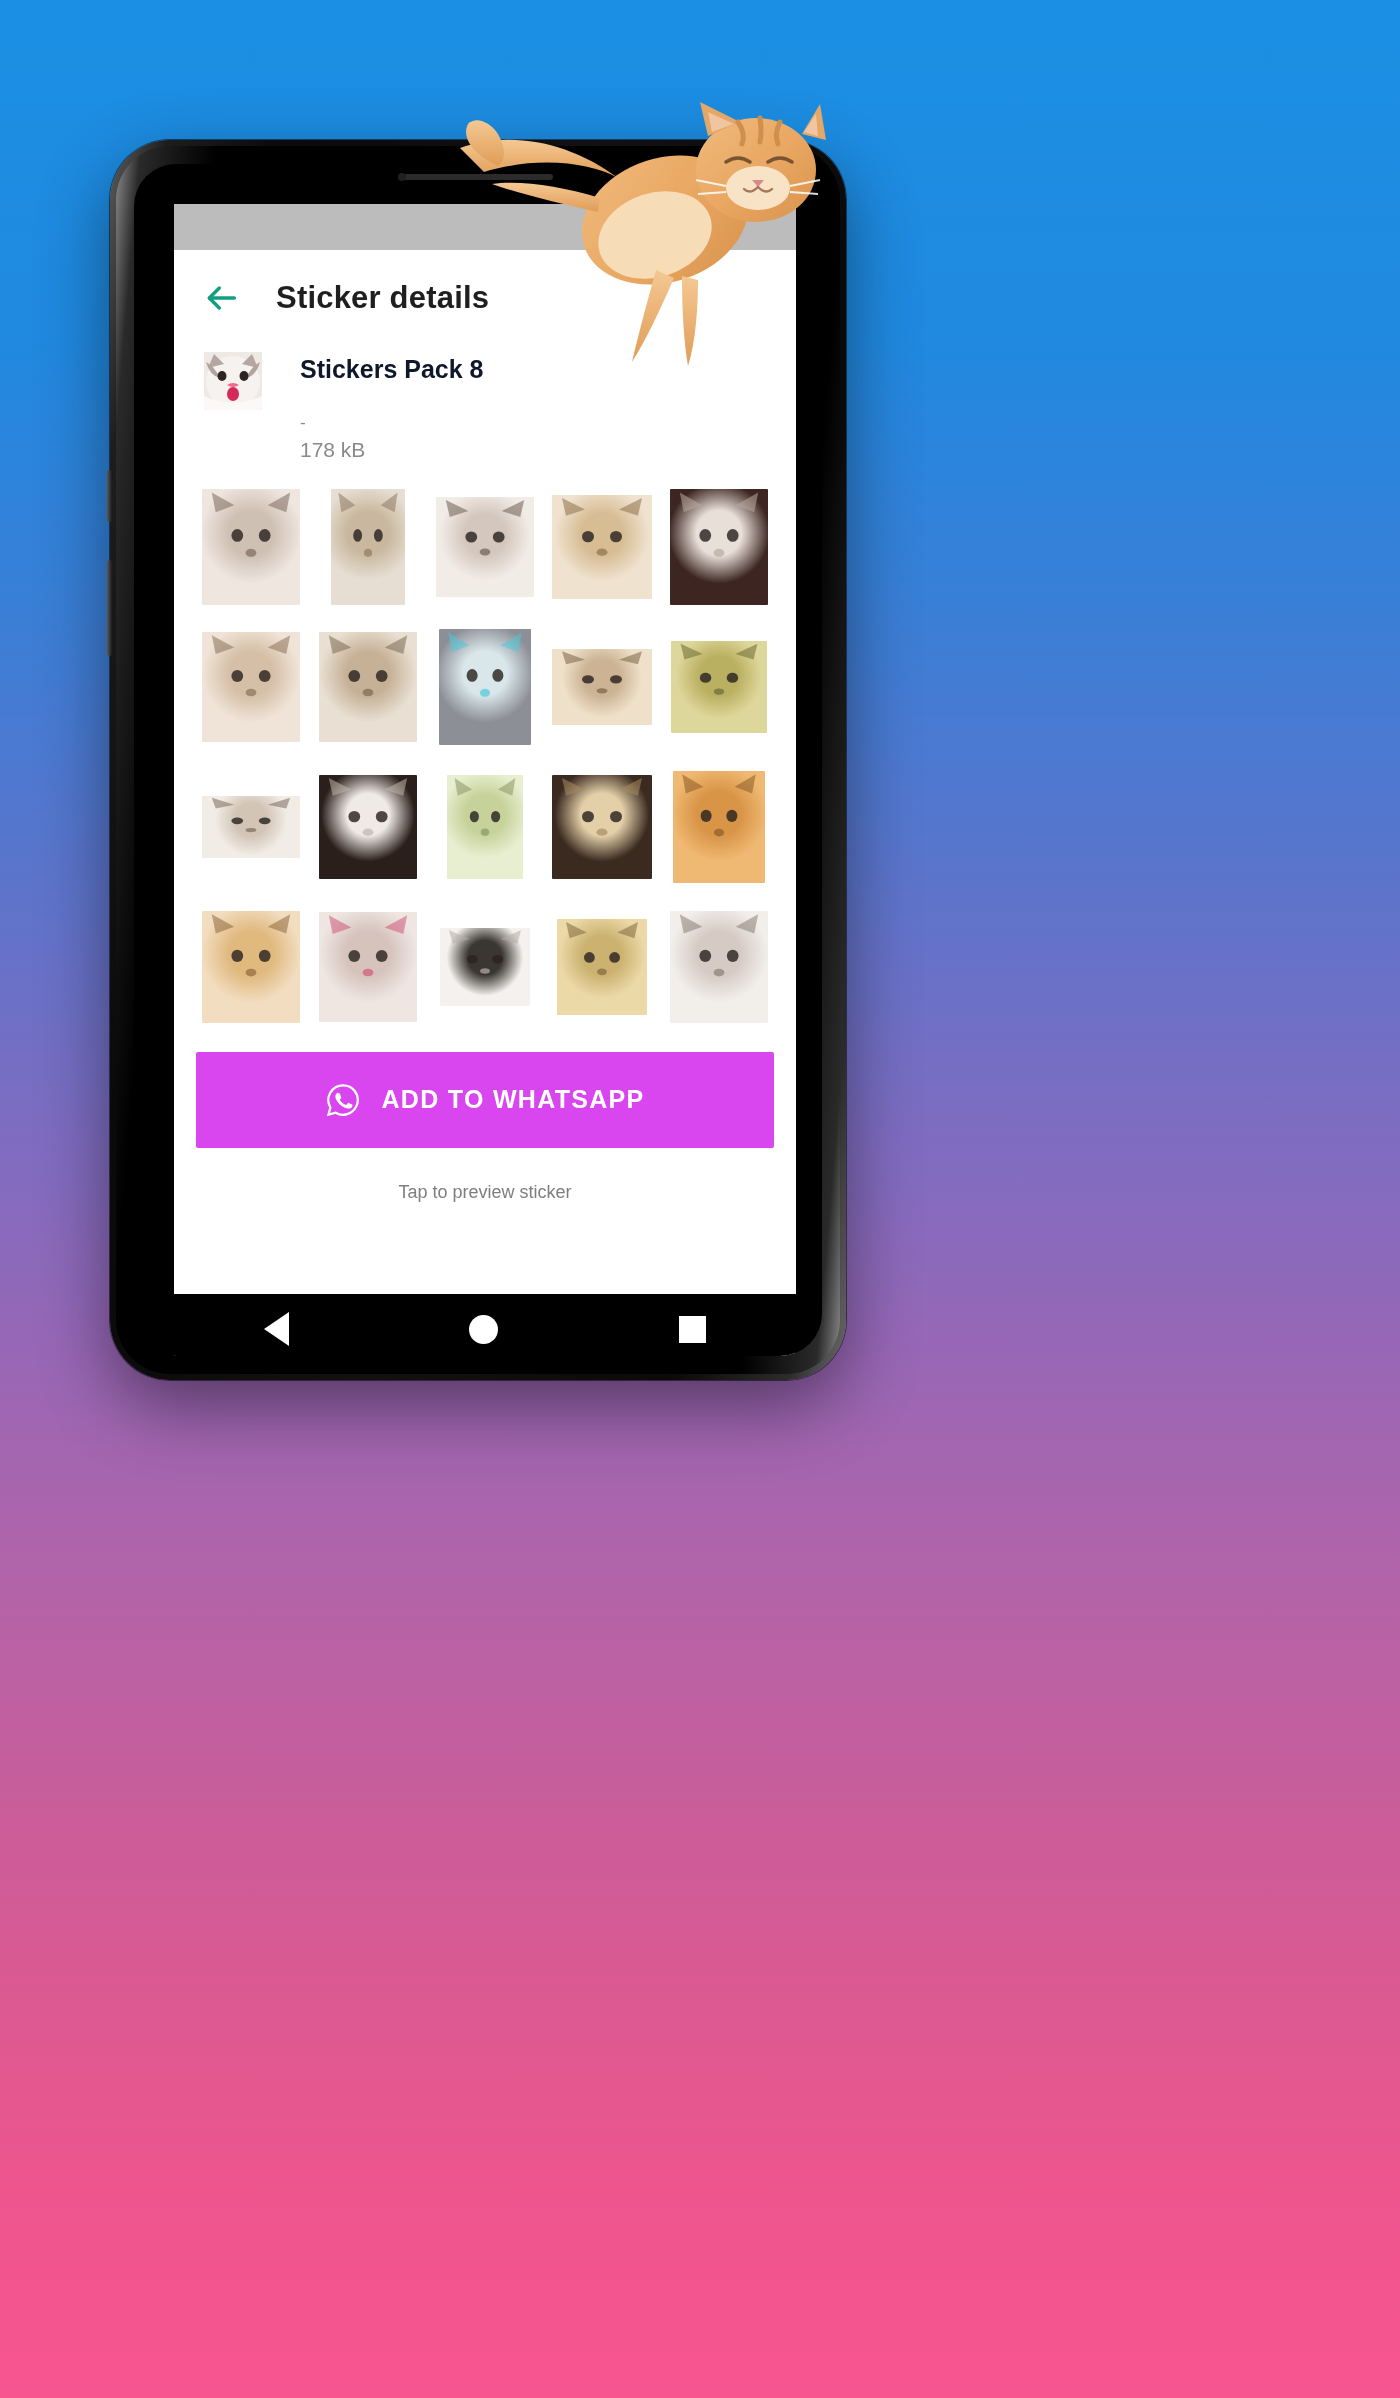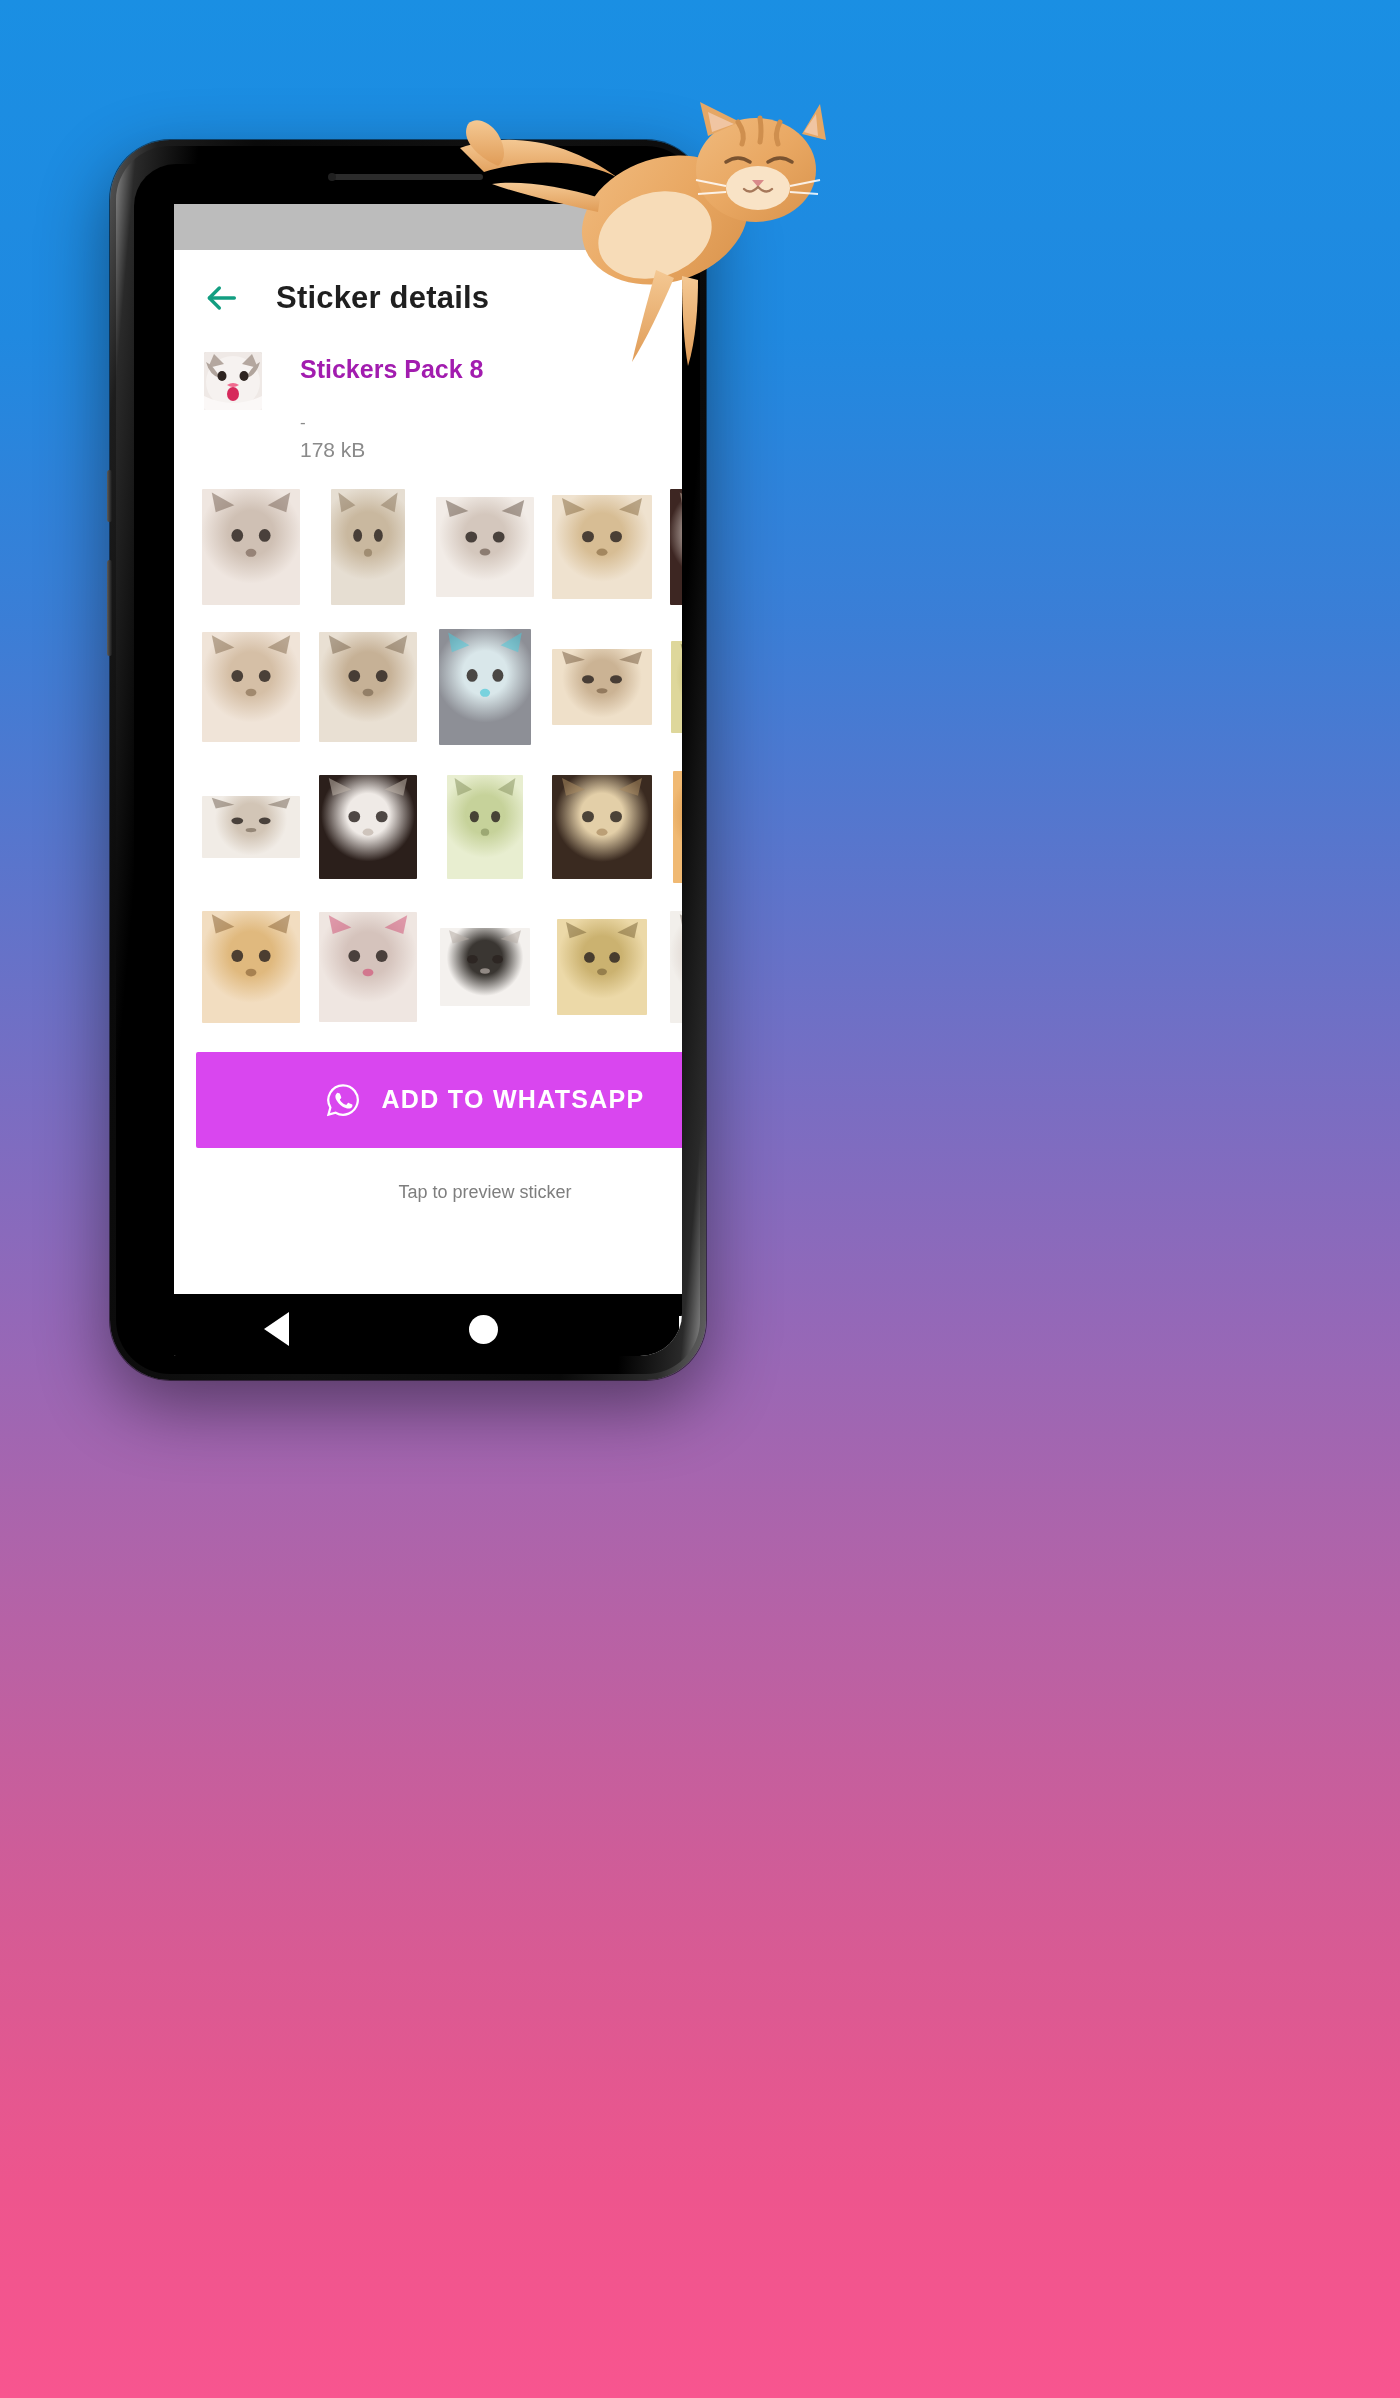--- a/index.html
+++ b/index.html
@@ -10,21 +10,21 @@
       #1a8fe3 0%, #2089e0 14%, #3b7ed6 26%,
       #5a75cc 36%, #7a6dc2 46%, #9468b8 55%,
       #ad64ab 64%, #c45f9e 73%, #d95a93 82%,
       #ed558d 91%, #f8558f 100%);
     position:relative;
   }
 
   
   .phone-shell{
     position:absolute; left:110px; top:140px;
-    width:596px; height:1240px;
+    width:736px; height:1240px;
     border-radius:60px;
     background:linear-gradient(100deg,#5b5b5b 0%,#1d1d1d 6%,#0a0a0a 18%,#111 50%,#0a0a0a 82%,#2c2c2c 94%,#6a6a6a 100%);
     box-shadow:0 26px 70px rgba(0,0,0,.45), 0 0 0 1px rgba(0,0,0,.5);
   }
   .phone-bezel{
     position:absolute; left:6px; top:6px; right:6px; bottom:6px;
     border-radius:54px;
     background:linear-gradient(95deg,#8d8d8d 0%,#2a2a2a 3%,#000 12%,#000 88%,#2a2a2a 97%,#8d8d8d 100%);
   }
   .phone-inner{
@@ -81,21 +81,21 @@
 
   
   .pack-info{
     display:flex; padding:6px 24px 0 30px;
   }
   .pack-thumb{
     width:58px;height:58px;flex:0 0 auto;margin-right:38px;
     border-radius:2px; overflow:hidden; background:#d8cfcb;
   }
   .pack-meta{padding-top:4px;}
-  .pack-title{font-size:25px;font-weight:700;color:#a21caf;line-height:1.1;}
+  .pack-title{font-size:25px;font-weight:700;color:#0f172a;line-height:1.1;}
   .pack-publisher{font-size:17px;color:#8a8a8a;margin-top:30px;line-height:1;}
   .pack-size{font-size:21px;color:#8a8a8a;margin-top:8px;line-height:1;}
 
   
   .sticker-grid{
     margin-top:28px;
     padding:0 18px;
     display:grid;
     grid-template-columns:repeat(5,1fr);
     row-gap:22px;

